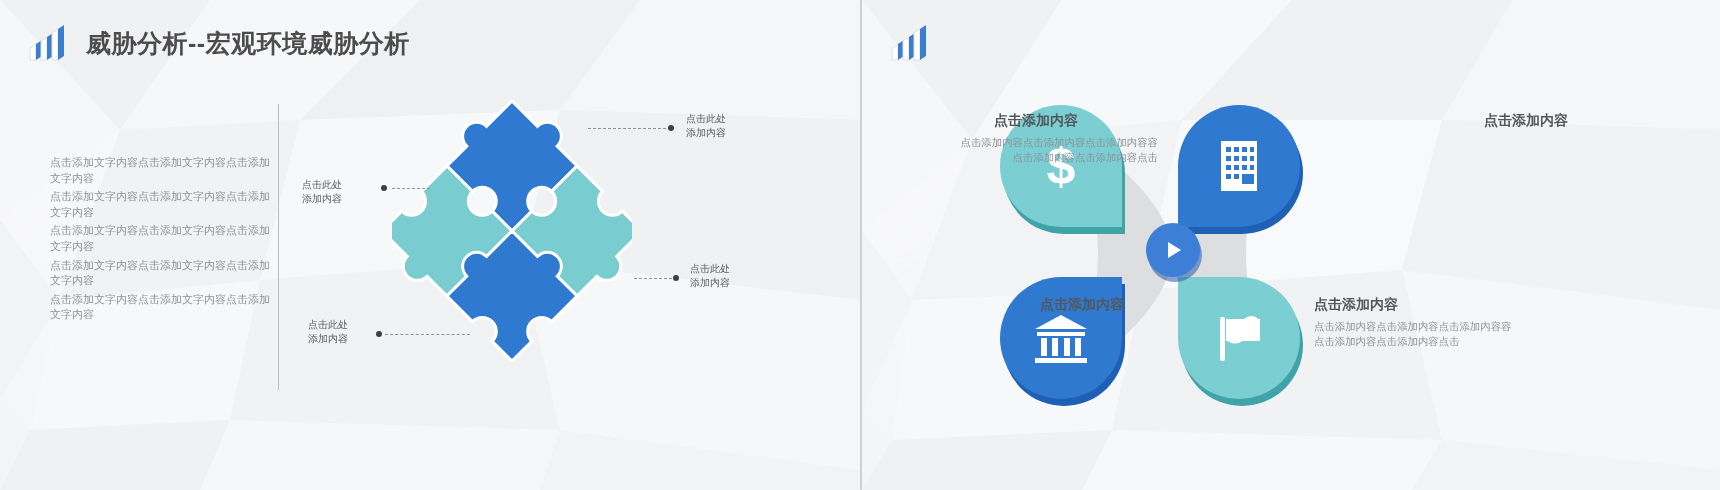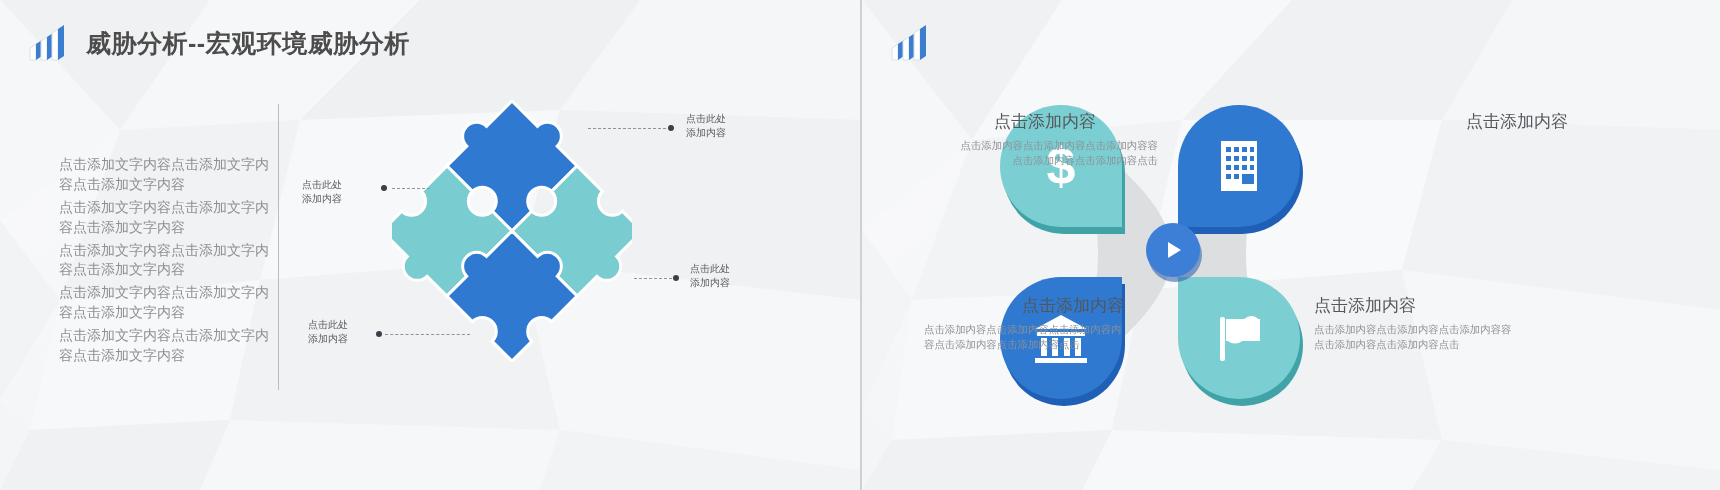--- a/index.html
+++ b/index.html
@@ -28,22 +28,22 @@
   .logo { width: 42px; height: 42px; position: relative; margin-right: 18px; }
   .logo svg { position: absolute; left: 0; top: 0; }
   .hdr-title {
     font-size: 25px; font-weight: bold; color: #4c4c4c;
     letter-spacing: .5px; white-space: nowrap;
   }
 
   
   .bodytext { position: absolute; left: 50px; top: 155px; width: 222px; }
   .bodytext p {
-    font-size: 14px; line-height: 1.42; color: #8d9196;
-    margin-bottom: 3px; text-align: left; margin-left: 9px;
+    font-size: 11px; line-height: 1.42; color: #8d9196;
+    margin-bottom: 3px; text-align: left;
   }
 
   .vrule { position: absolute; left: 278px; top: 104px; width: 1px; height: 286px; background: #b9bcc0; }
 
   .pz-wrap { position: absolute; left: 392px; top: 100px; width: 240px; height: 260px; }
 
   .callout { position: absolute; font-size: 10px; line-height: 1.35; color: #5b6066; white-space: nowrap; }
   .callout .ln1, .callout .ln2 { display: block; }
   .lead { position: absolute; height: 1px; border-top: 1px dashed #8f949a; }
   .leaddot { position: absolute; width: 6px; height: 6px; border-radius: 50%; background: #3a3f4a; }
@@ -81,21 +81,21 @@
   .p-br .shadow { background: #3fa3a8; }
 
   .play {
     position: absolute; left: 164px; top: 118px; width: 54px; height: 54px;
     border-radius: 50%;
   }
   .play .pshadow { position: absolute; left: 2px; top: 5px; width: 54px; height: 54px; border-radius: 50%; background: rgba(40,90,170,.55); }
   .play .pbody { position: absolute; left: 0; top: 0; width: 54px; height: 54px; border-radius: 50%; display: flex; align-items: center; justify-content: center; }
 
   .rtext { position: absolute; width: 206px; }
-  .rtext h4 { font-size: 17px; font-weight: normal; color: #53575c; margin-bottom: 6px; line-height: 1.2; }
+  .rtext h4 { font-size: 14px; font-weight: bold; color: #53575c; margin-bottom: 6px; line-height: 1.2; }
   .rtext p { font-size: 10.4px; line-height: 1.45; color: #8d9196; }
   .rt-tl { left: 90px;  top: 112px; text-align: right; }
   .rt-tl h4 { text-align: left; padding-left: 42px; }
   .rt-tr { left: 500px; top: 112px; text-align: right; }
   .rt-bl { left: 62px;  top: 296px; text-align: left; }
   .rt-bl h4 { text-align: right; padding-right: 6px; }
   .rt-br { left: 452px; top: 296px; text-align: left; }
   .rt-br h4 { text-align: left; }
 </style>
 </head>
@@ -317,21 +317,20 @@
       <h4>点击添加内容</h4>
       <p>点击添加内容点击添加内容点击添加内容容点击添加内容点击添加内容点击</p>
     </div>
 
     <div class="rtext rt-tr">
       <h4>点击添加内容</h4>
     </div>
 
     <div class="rtext rt-bl">
       <h4>点击添加内容</h4>
-      <p>点击添加内容点击添加内容点击添加内容内容点击添加内容点击添加内容点击</p>
     </div>
 
     <div class="rtext rt-br">
       <h4>点击添加内容</h4>
       <p>点击添加内容点击添加内容点击添加内容容点击添加内容点击添加内容点击</p>
     </div>
   </section>
 </div>
 
 </body></html>

